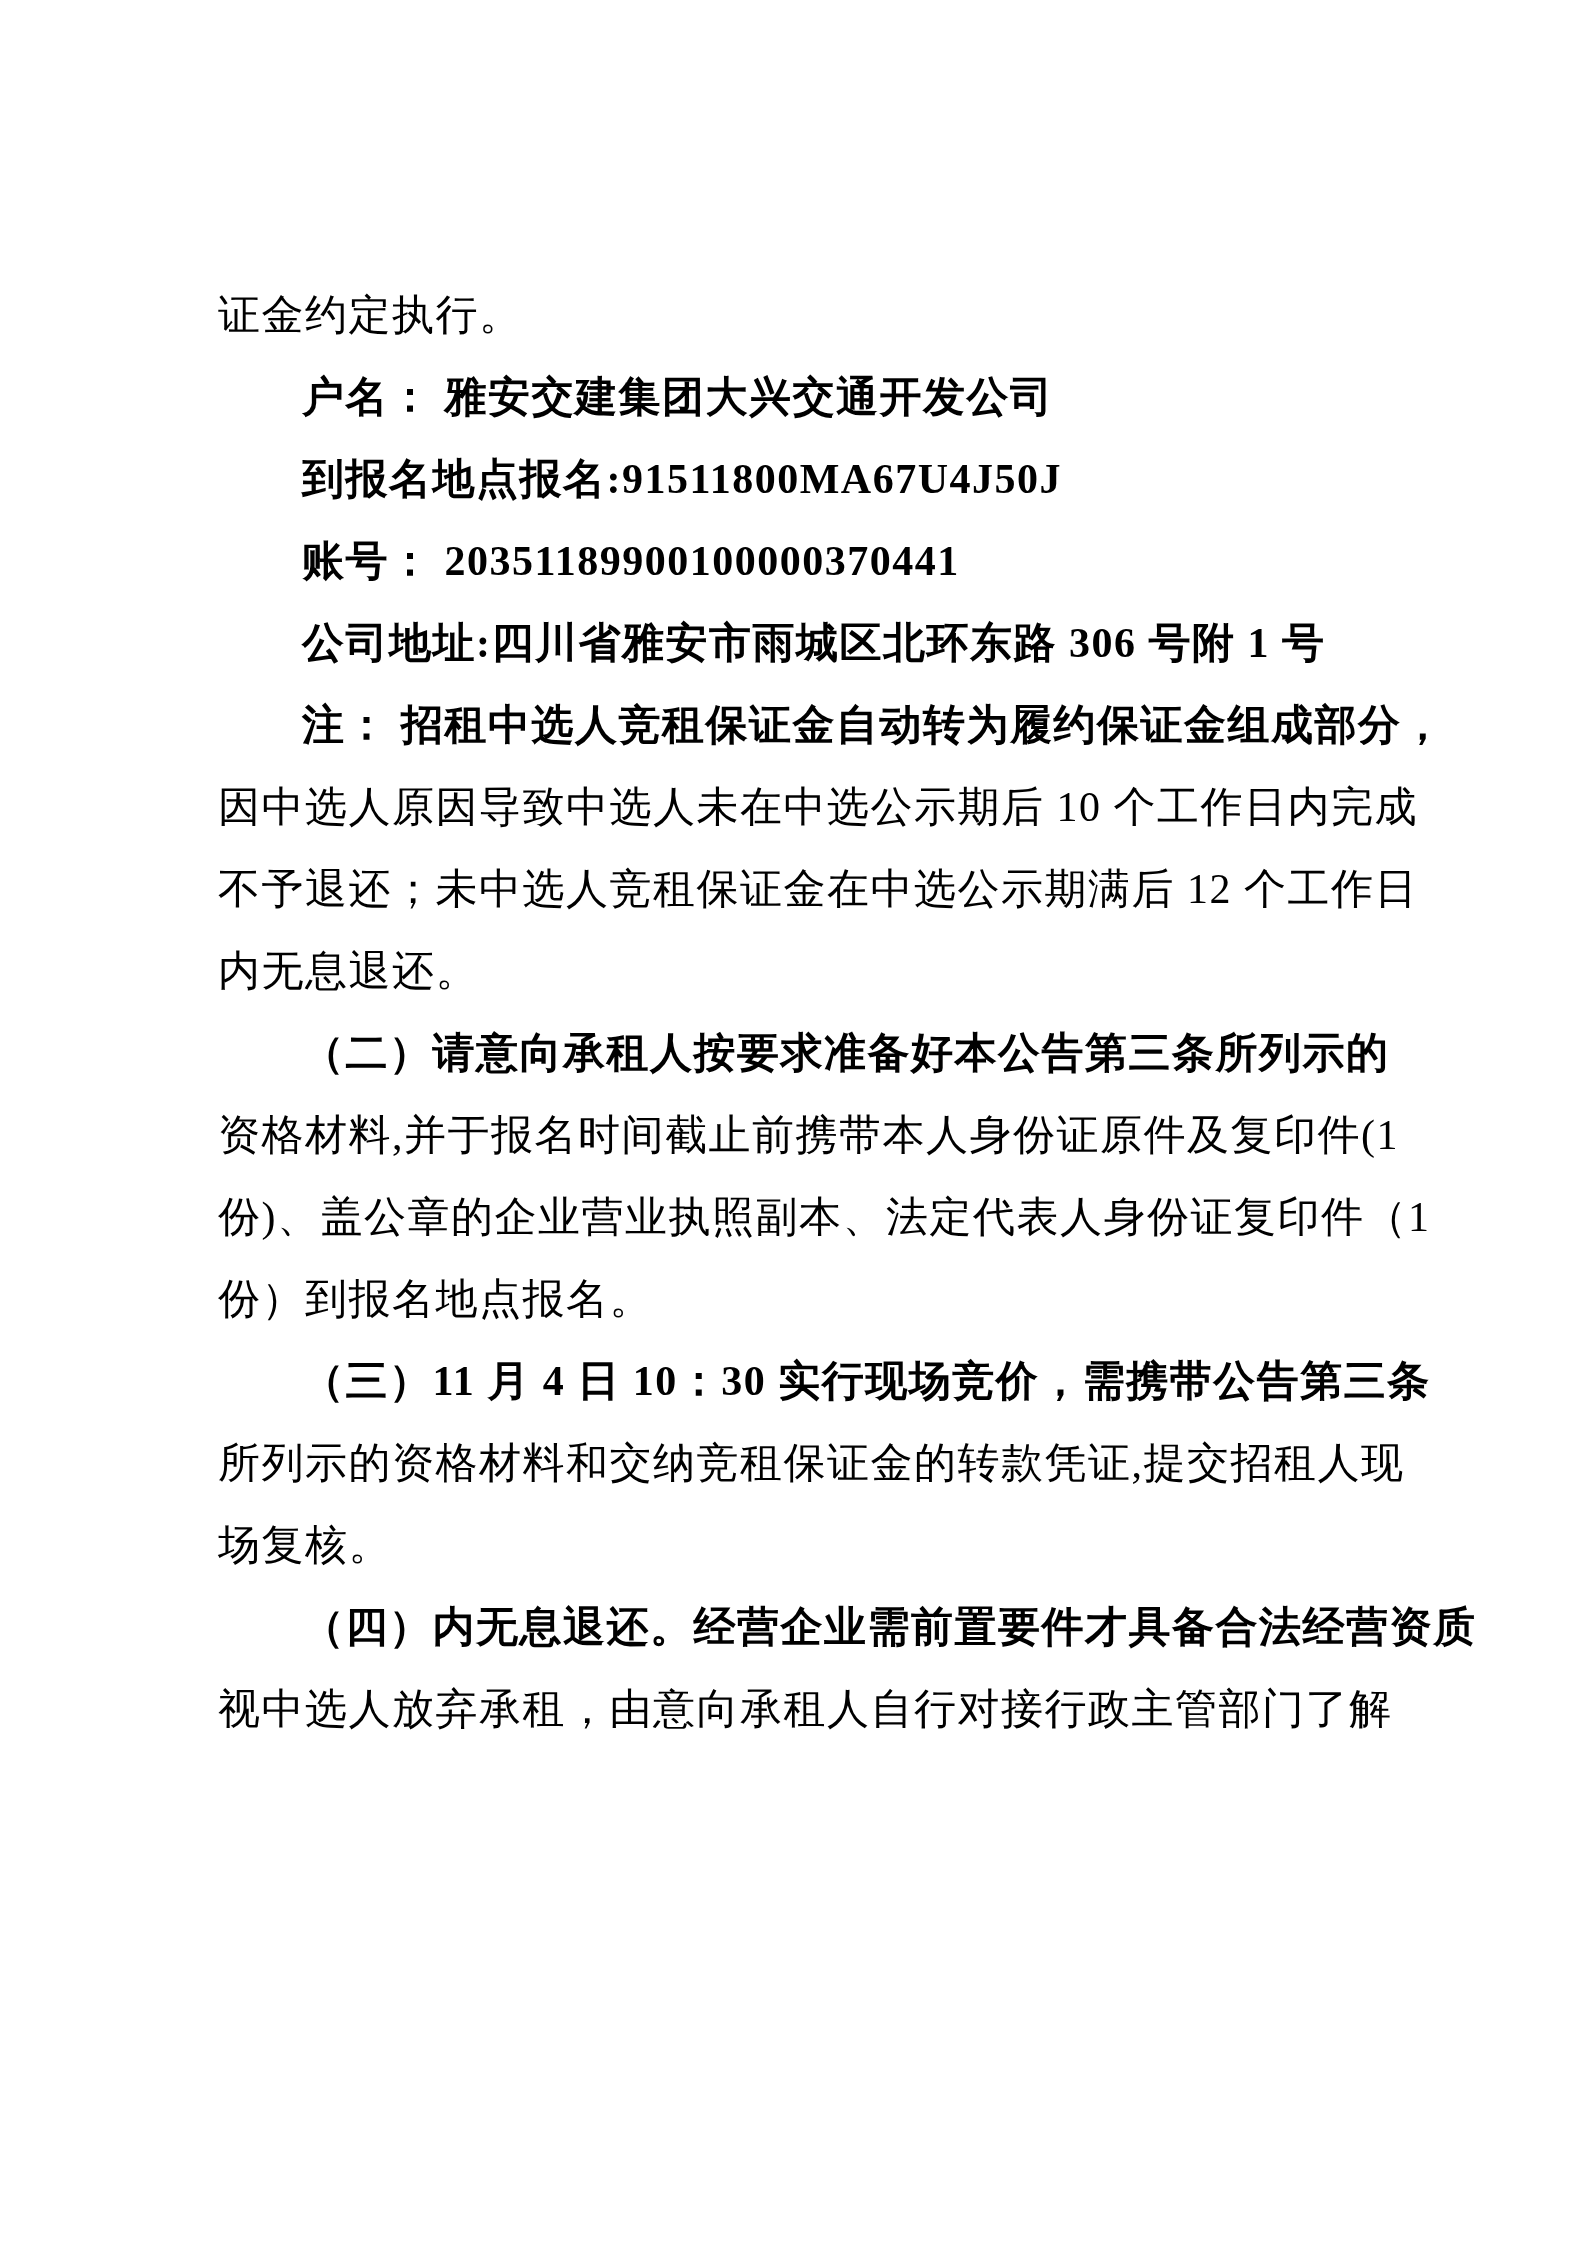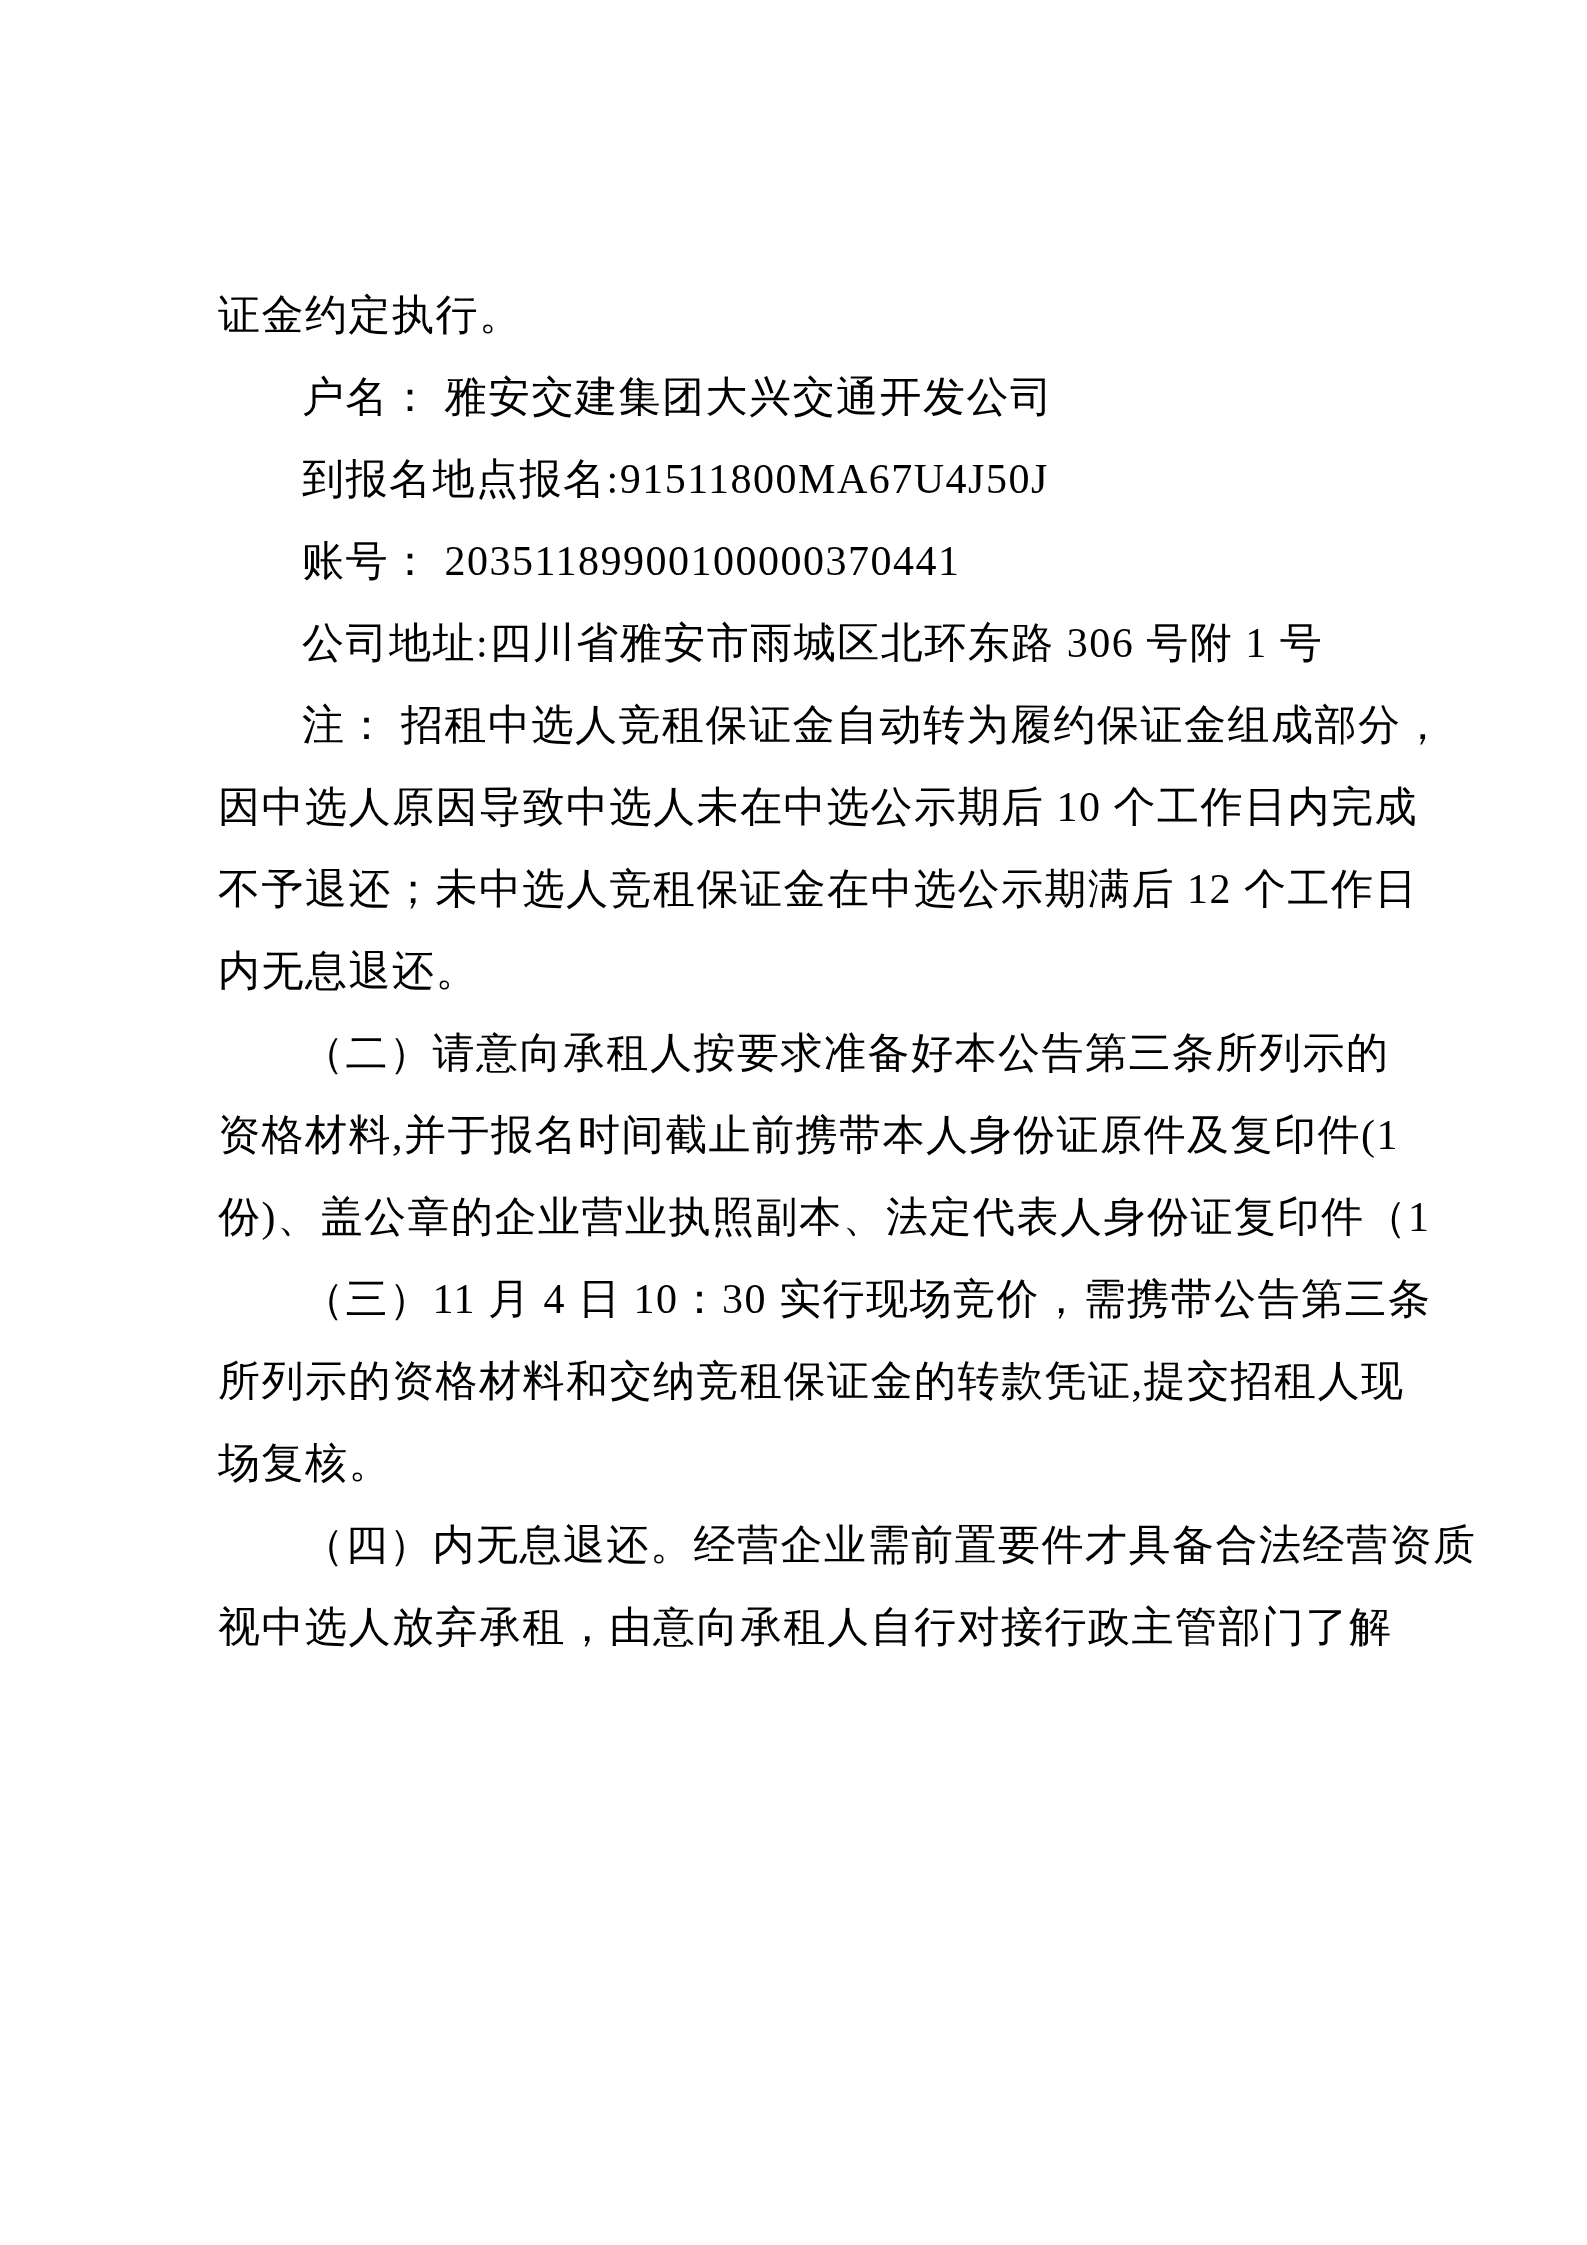--- a/index.html
+++ b/index.html
@@ -25,38 +25,40 @@
     height: 82px;
     line-height: 82px;
     font-size: 42px;
     letter-spacing: 1.5px;
     white-space: nowrap;
     color: var(--text-color, #000000);
     font-family: "Liberation Serif", "DejaVu Serif", serif;
   }
   .doc-line.indent {
     padding-left: 84px;
+    font-weight: bold;
   }
 </style>
 </head>
 <body>
 
 <div class="page">
   <div class="doc-content">
       <div class="doc-line">证金约定执行。</div>
       <div class="doc-line indent">户名： 雅安交建集团大兴交通开发公司</div>
       <div class="doc-line indent">到报名地点报名:91511800MA67U4J50J</div>
       <div class="doc-line indent">账号： 20351189900100000370441</div>
       <div class="doc-line indent">公司地址:四川省雅安市雨城区北环东路 306 号附 1 号</div>
       <div class="doc-line indent">注： 招租中选人竞租保证金自动转为履约保证金组成部分，</div>
       <div class="doc-line">因中选人原因导致中选人未在中选公示期后 10 个工作日内完成</div>
       <div class="doc-line">不予退还；未中选人竞租保证金在中选公示期满后 12 个工作日</div>
       <div class="doc-line">内无息退还。</div>
       <div class="doc-line indent">（二）请意向承租人按要求准备好本公告第三条所列示的</div>
       <div class="doc-line">资格材料,并于报名时间截止前携带本人身份证原件及复印件(1</div>
       <div class="doc-line">份)、盖公章的企业营业执照副本、法定代表人身份证复印件（1</div>
+      <div class="doc-line">份）到报名地点报名。</div>
       <div class="doc-line indent">（三）11 月 4 日 10：30 实行现场竞价，需携带公告第三条</div>
       <div class="doc-line">所列示的资格材料和交纳竞租保证金的转款凭证,提交招租人现</div>
       <div class="doc-line">场复核。</div>
       <div class="doc-line indent">（四）内无息退还。经营企业需前置要件才具备合法经营资质</div>
       <div class="doc-line">视中选人放弃承租，由意向承租人自行对接行政主管部门了解</div>
     </div>
 </div>
 
 </body></html>

